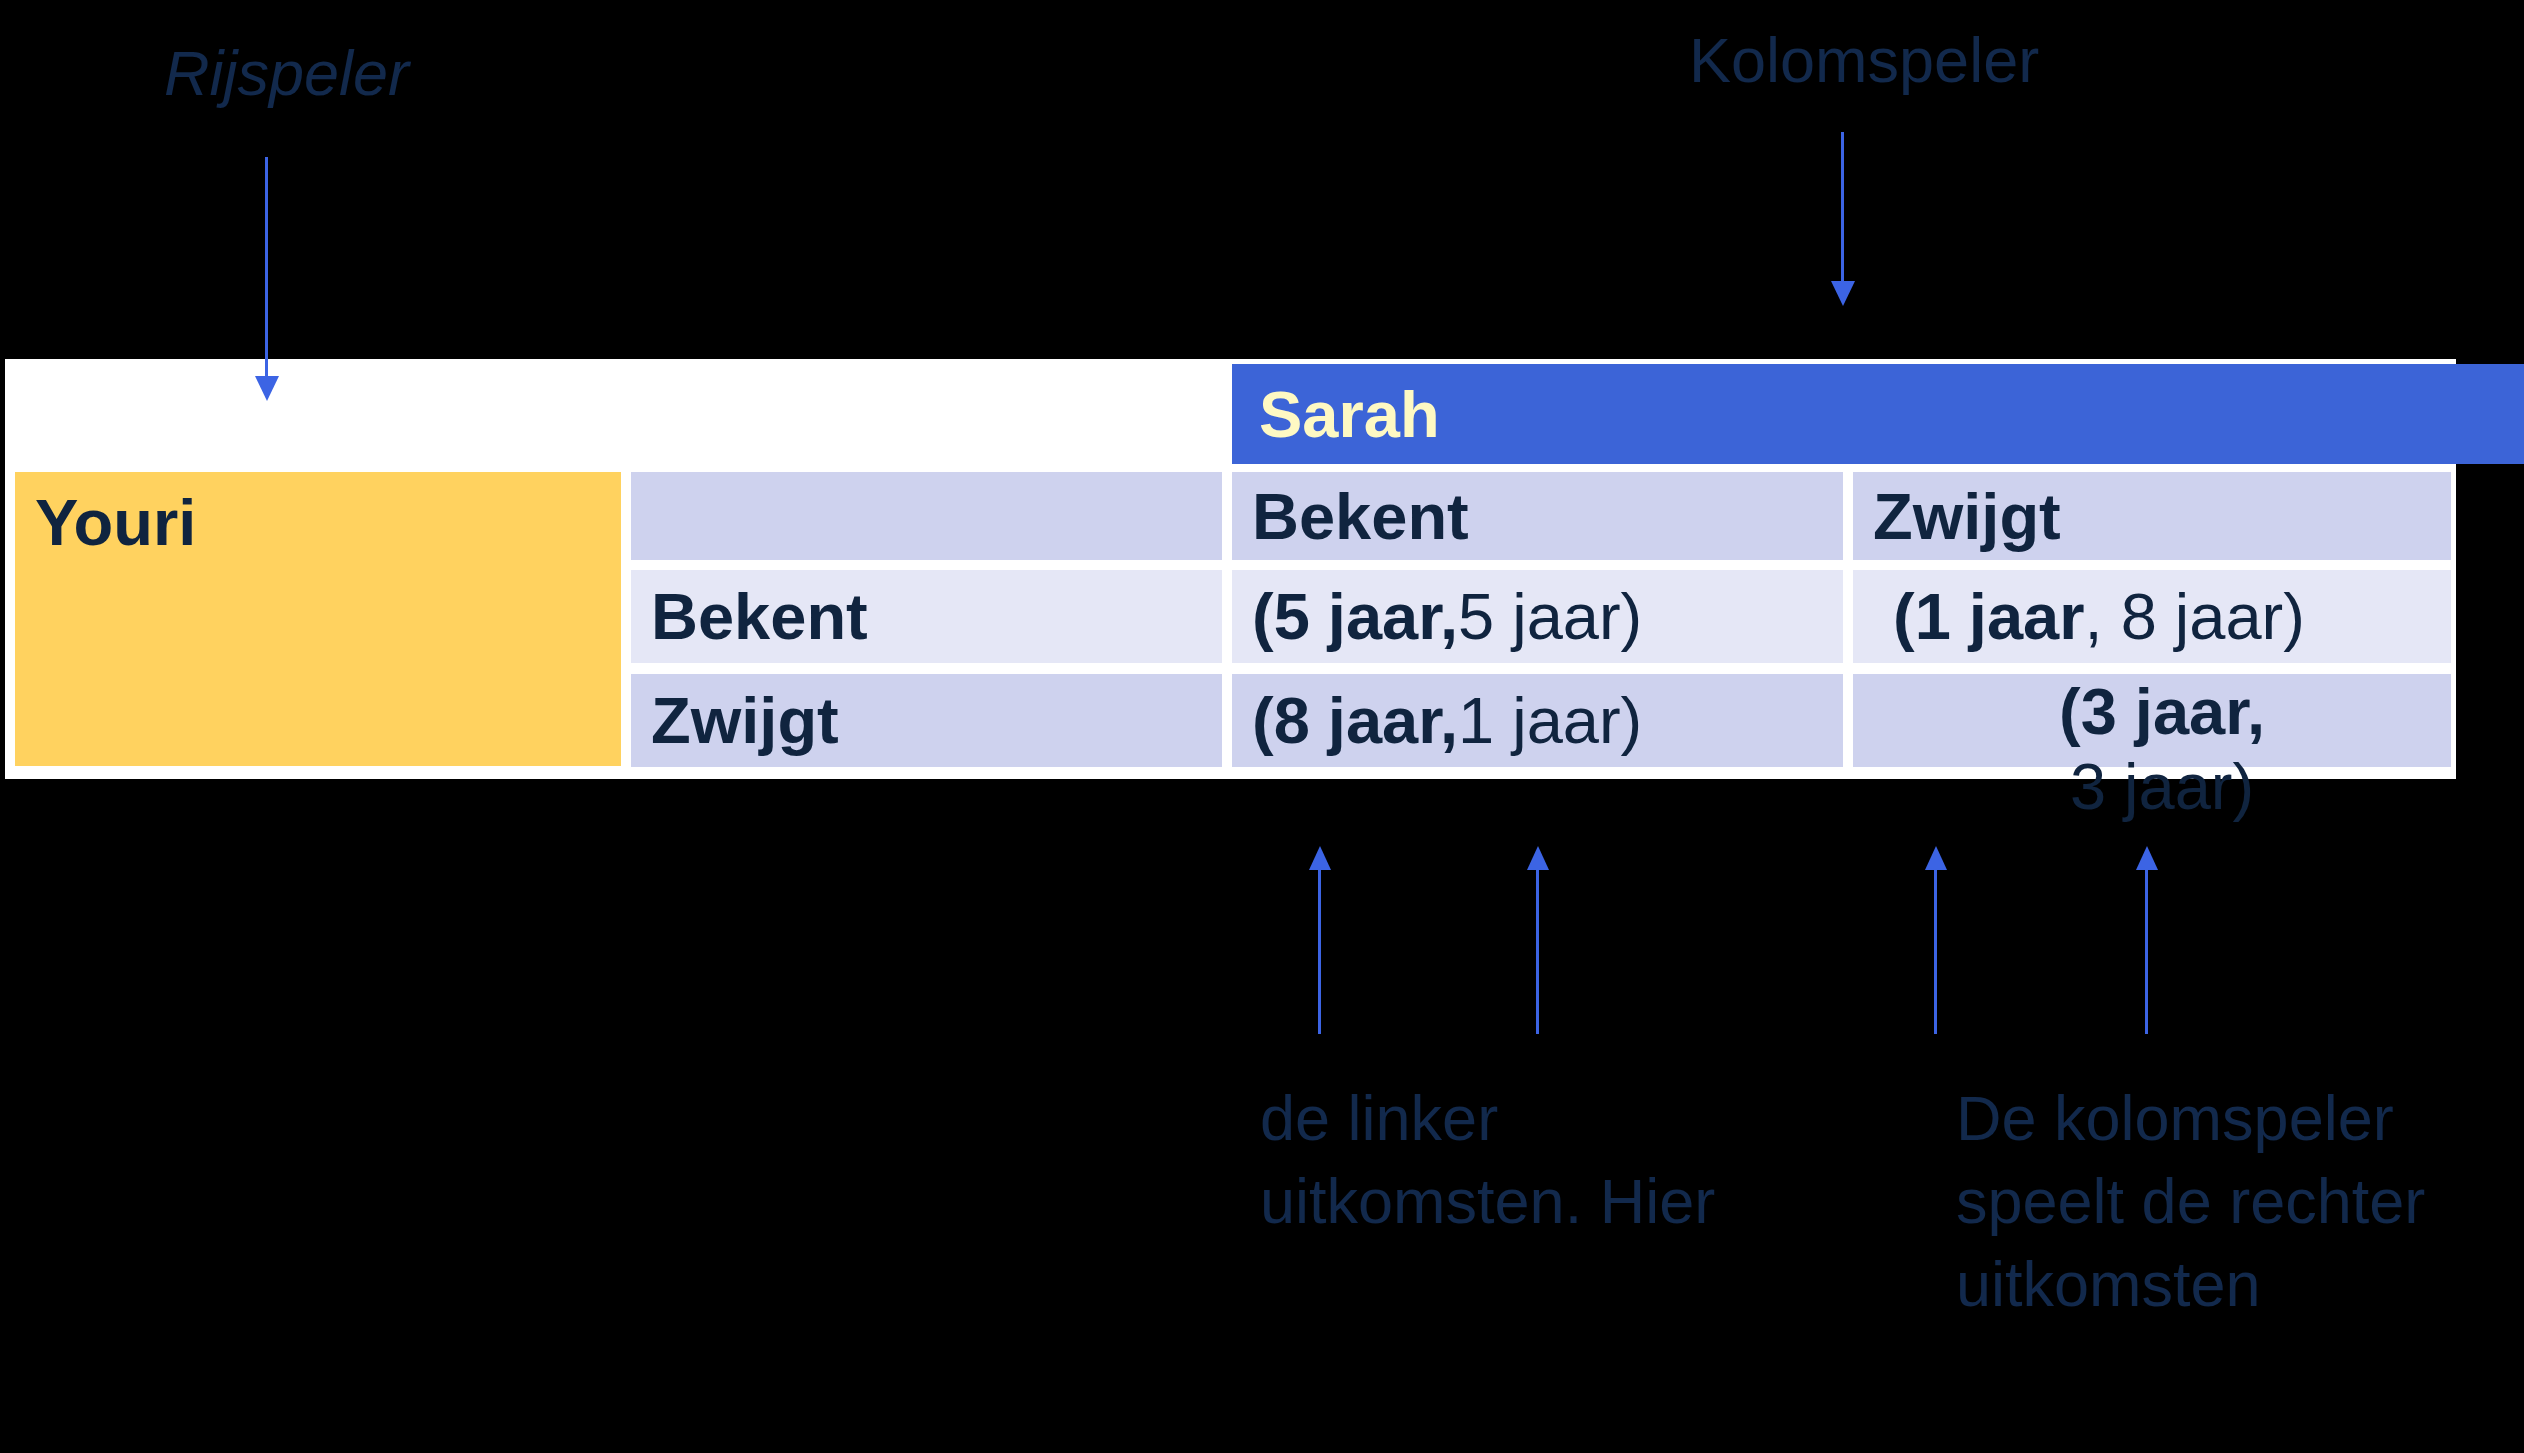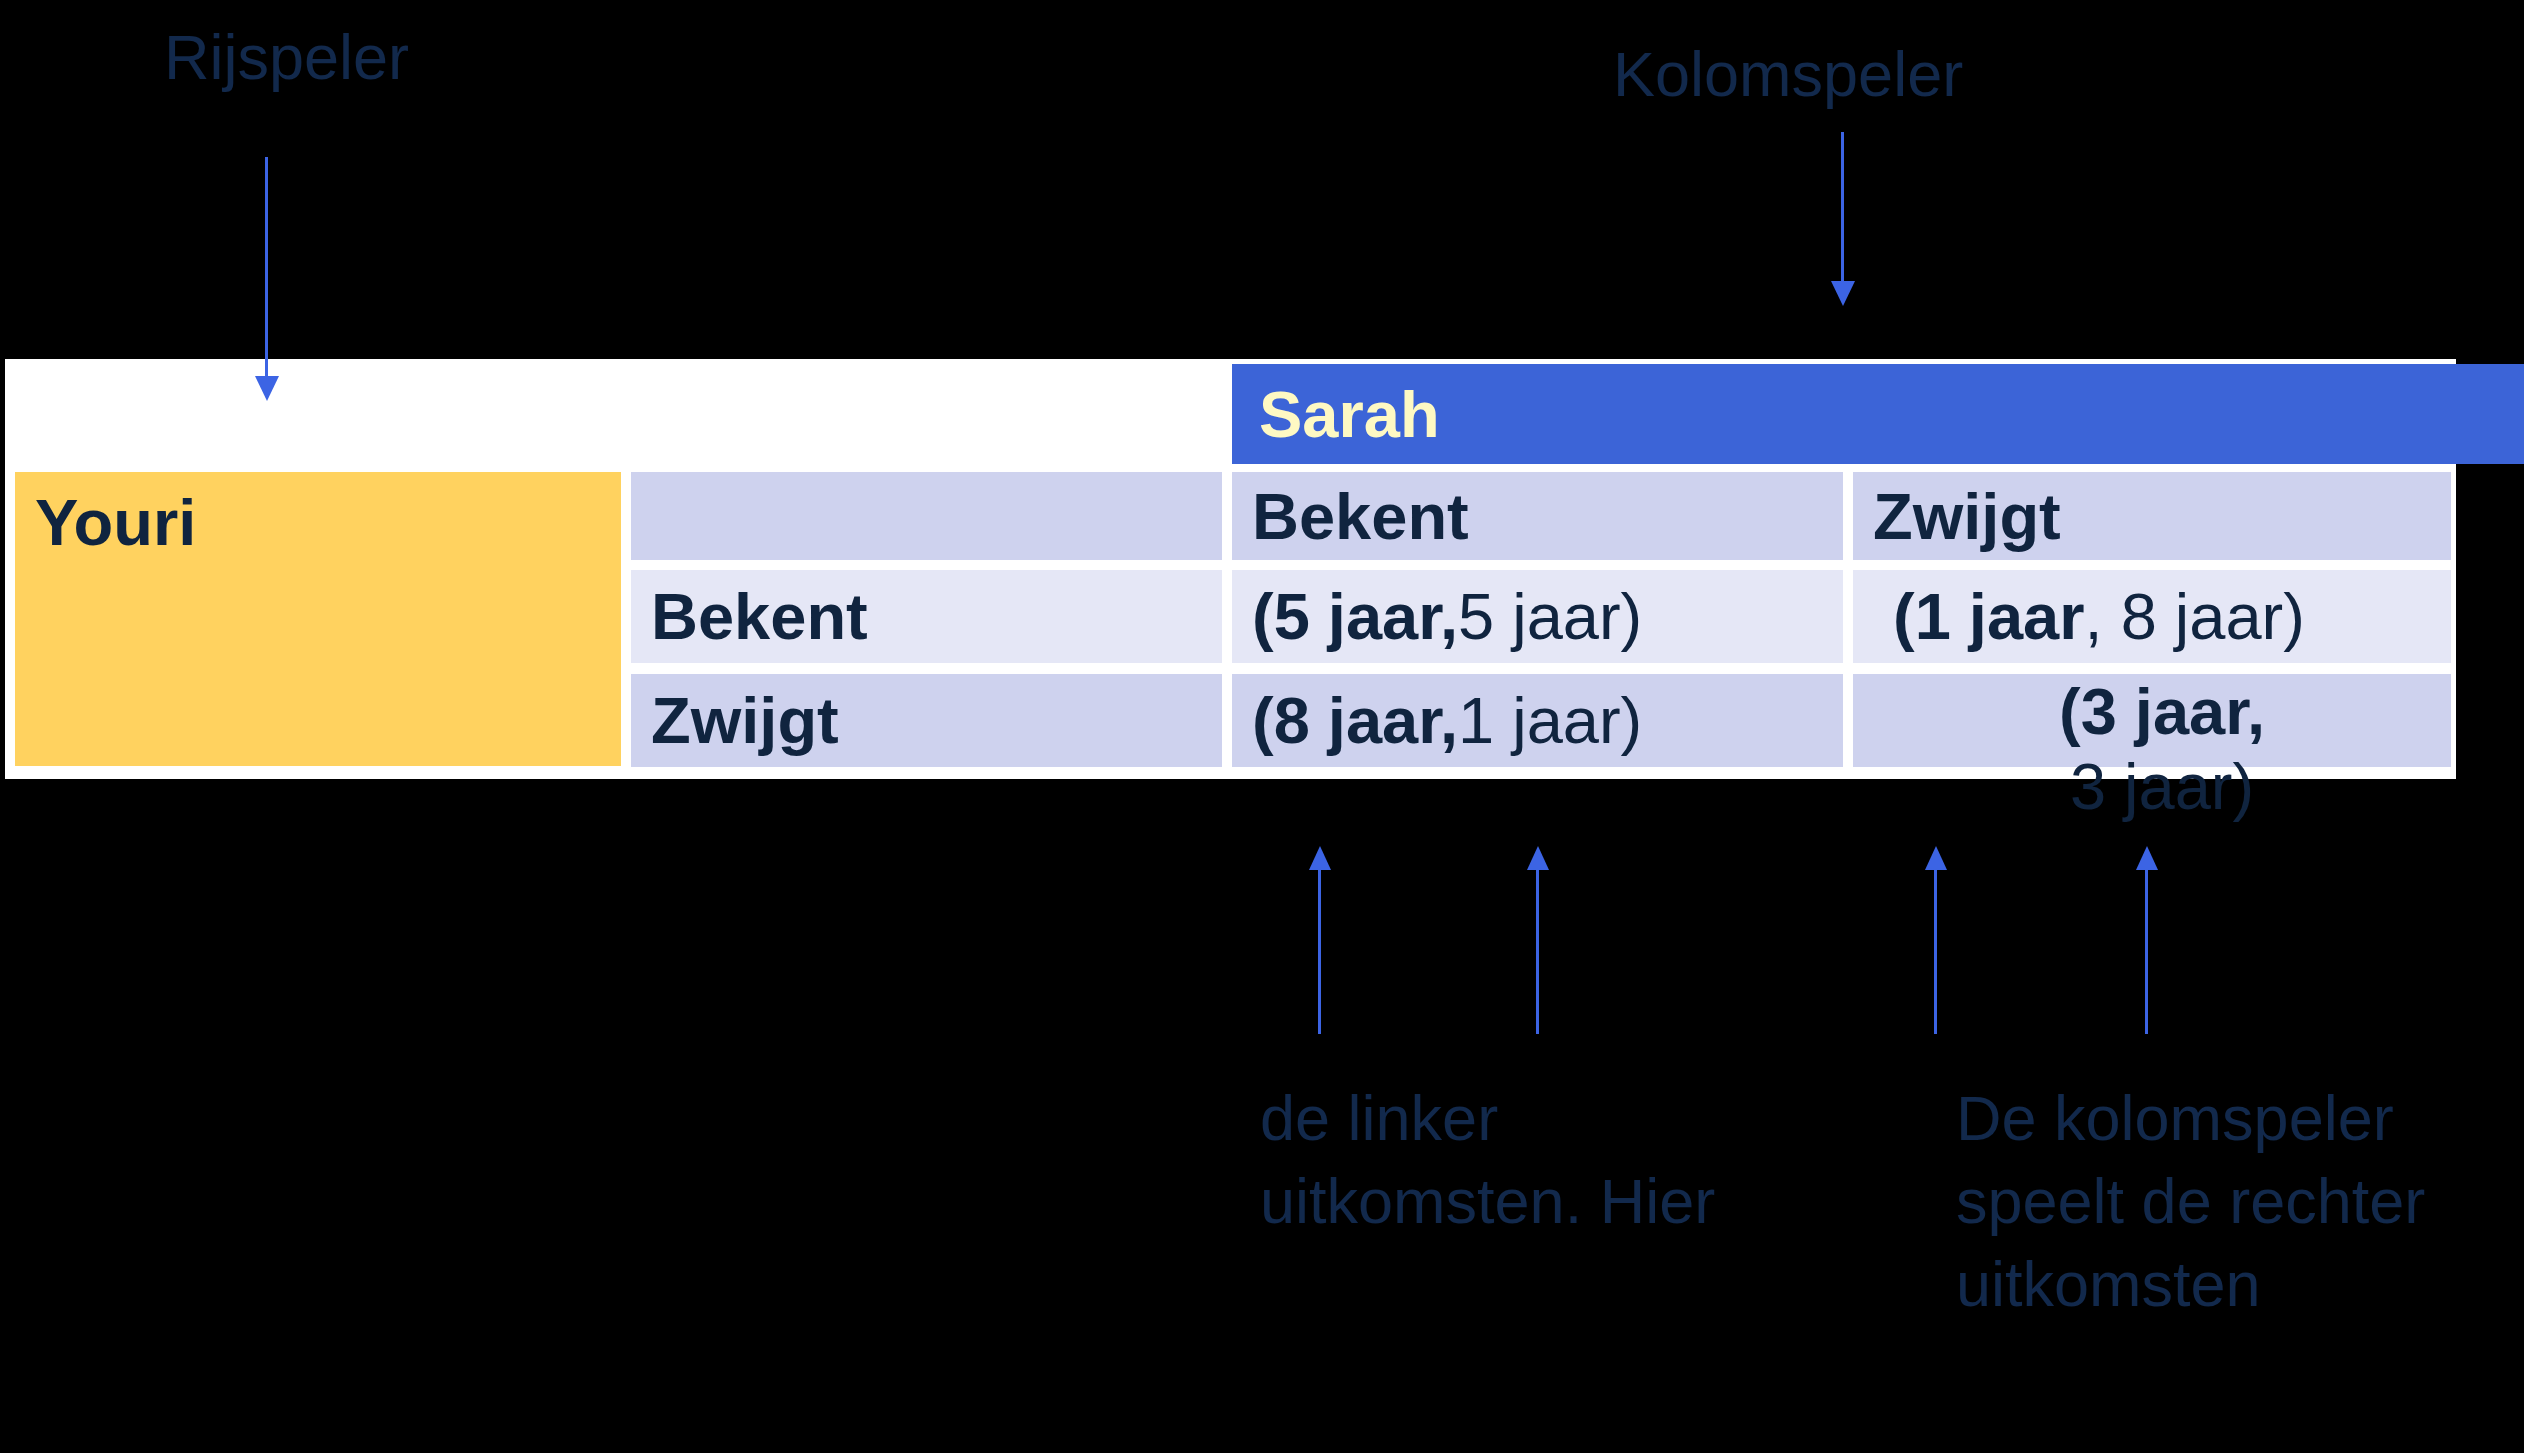--- a/index.html
+++ b/index.html
@@ -10,22 +10,22 @@
     overflow:hidden;
     font-family:"Liberation Sans","DejaVu Sans",sans-serif;
   }
   
   .title{
     position:absolute;
     font-size:63px;line-height:1.2;
     color:var(--label-text,#12294C);
     white-space:nowrap;
   }
-  #t-row{left:164px;top:20px;}
-  #t-col{left:1613px;top:23.4px;margin-top:14px;}
+  #t-row{left:164px;top:36px;font-style:italic;}
+  #t-col{left:1689px;top:23.4px;}
 
   
   .table-bg{
     position:absolute;left:5px;top:359px;width:2451px;height:420px;
     background:var(--table-white,#FFFFFF);
   }
   
   .cell{
     position:absolute;
     display:flex;align-items:center;

